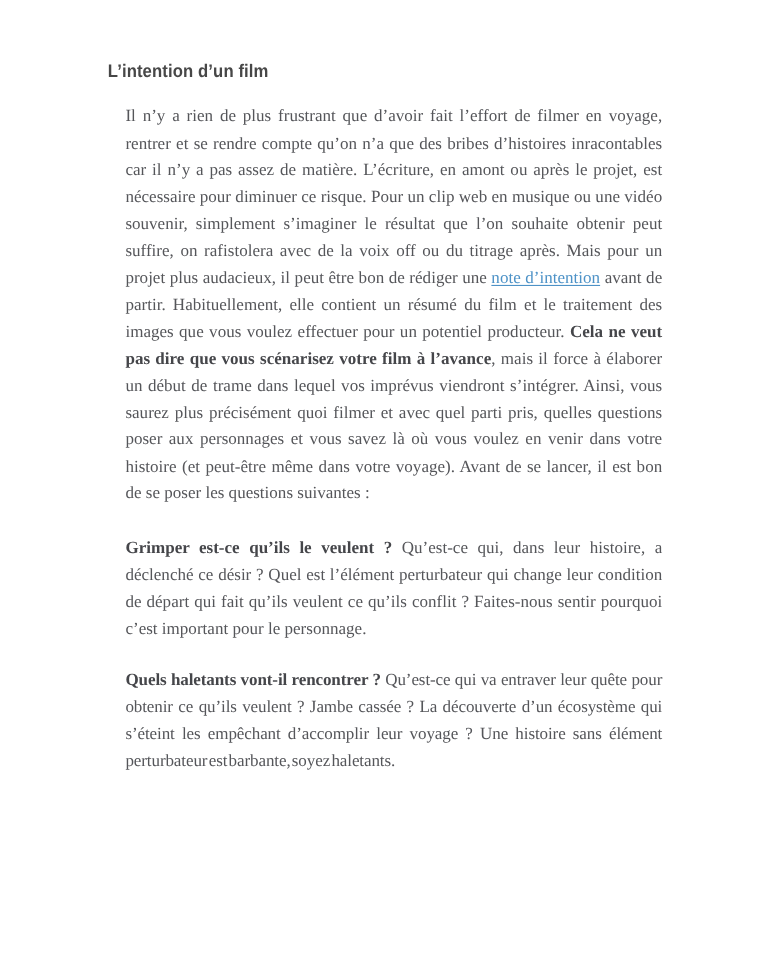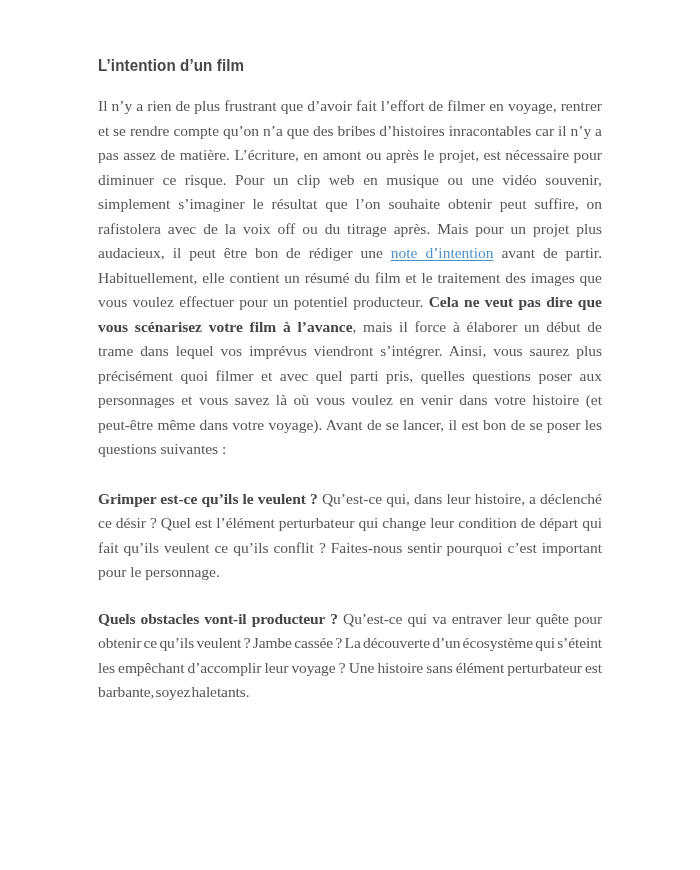--- a/index.html
+++ b/index.html
@@ -24,21 +24,21 @@
     margin: 0 0 19px 0;
     font-family: "Liberation Sans", sans-serif;
     font-weight: bold;
     font-size: 16.5px;
     letter-spacing: 0.1px;
     color: #474747;
     transform: scaleX(0.92);
     transform-origin: left center;
   }
   p.para {
-    margin: 0 0 22px 0;
+    margin: 0 0 22px 16px;
     font-family: "Liberation Serif", "DejaVu Serif", serif;
     font-size: 15.5px;
     line-height: 24.5px;
     color: #55565a;
     text-align: justify;
   }
   p.intro {
     margin-bottom: 25px;
   }
   p.loose {
@@ -98,21 +98,21 @@
   <div class="content">
 
     <h2 class="heading">L’intention d’un film</h2>
 
     <p class="para intro"><span>Il n’y a rien de plus frustrant que d’avoir fait l’effort de filmer en voyage, rentrer et se rendre compte qu’on n’a que des bribes d’histoires inracontables car il n’y a pas assez de matière. L’écriture, en amont ou après le projet, est nécessaire pour diminuer ce risque. Pour un clip web en musique ou une vidéo souvenir, simplement s’imaginer le résultat que l’on souhaite obtenir peut suffire, on rafistolera avec de la voix off ou du titrage après. Mais pour un projet plus audacieux, il peut être bon de rédiger une </span><a class="inline-link" href="#">note d’intention</a><span> avant de partir. Habituellement, elle contient un résumé du film et le traitement des images que vous voulez effectuer pour un potentiel producteur. </span><span class="bold-inline">Cela ne veut pas dire que vous scénarisez votre film à l’avance</span><span>, mais il force à élaborer un début de trame dans lequel vos imprévus viendront s’intégrer. Ainsi, vous saurez plus précisément quoi filmer et avec quel parti pris, quelles questions poser aux personnages et vous savez là où vous voulez en venir dans votre histoire (et peut-être même dans votre voyage). Avant de se lancer, il est bon de se poser les questions suivantes :</span></p>
 
 
 
     <p class="para"><span class="lead">Grimper est-ce qu’ils le veulent ?</span> <span>Qu’est-ce qui, dans leur histoire, a déclenché ce désir ? Quel est l’élément perturbateur qui change leur condition de départ qui fait qu’ils veulent ce qu’ils conflit ? Faites-nous sentir pourquoi c’est important pour le personnage.</span></p>
 
-    <p class="para tight"><span class="lead">Quels obstacles vont-il producteur ?</span> <span>Qu’est-ce qui va entraver leur quête pour obtenir ce qu’ils veulent ? Jambe cassée ? La découverte d’un écosystème qui s’éteint les empêchant d’accomplir leur voyage ? Une histoire sans élément perturbateur est barbante, soyez haletants.</span></p>
+    <p class="para tight"><span class="lead">Quels haletants vont-il rencontrer ?</span> <span>Qu’est-ce qui va entraver leur quête pour obtenir ce qu’ils veulent ? Jambe cassée ? La découverte d’un écosystème qui s’éteint les empêchant d’accomplir leur voyage ? Une histoire sans élément perturbateur est barbante, soyez haletants.</span></p>
 
     <p class="para tight"> </p>
 
   </div>
 
   <div class="footer">
     <span class="pagenum">29</span><span class="sep">|</span><span class="booktitle">Petit guide du voyageur vidéaste</span>
   </div>
 </div>
 

